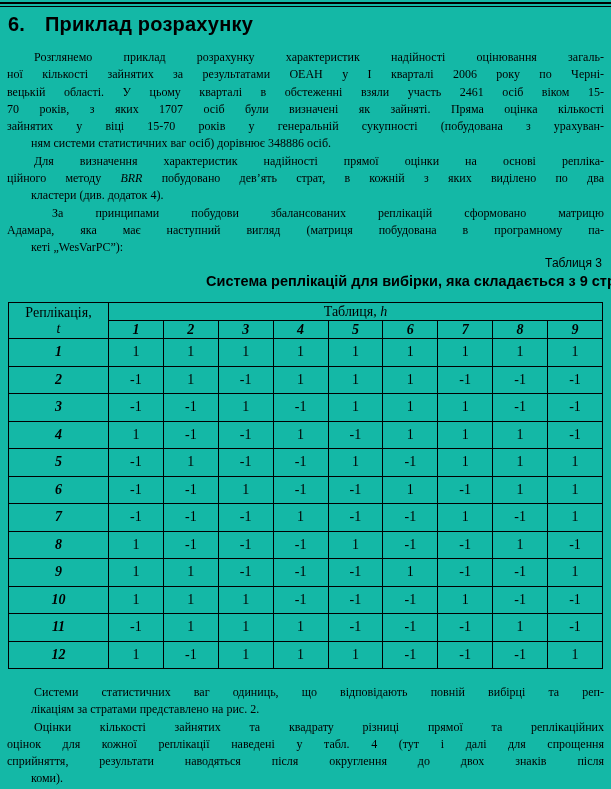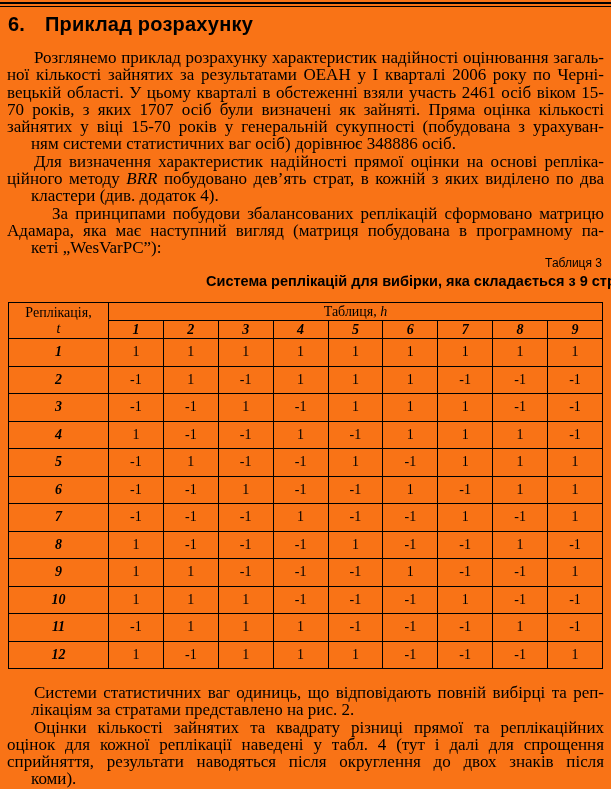--- a/index.html
+++ b/index.html
@@ -1,20 +1,20 @@
 <!DOCTYPE html>
 <html><head>
 <meta charset="utf-8">
 <style>
   html, body { margin: 0; padding: 0; background: #ffffff; }
   .page {
     position: relative;
     width: 611px;
     height: 789px;
-    background: #f97316;
+    background: #14b8a6;
     color: #000000;
     font-family: "Liberation Serif", serif;
     overflow: hidden;
   }
   .rule-a { position: absolute; top: 2px; left: 0; width: 611px; height: 2px; background: #000; }
   .rule-b { position: absolute; top: 6px; left: 0; width: 611px; height: 1px; background: #000; }
 
   .heading {
     position: absolute;
     top: 13px; left: 8px; right: 8px;
@@ -22,21 +22,21 @@
     font-weight: bold;
     font-size: 20px;
     letter-spacing: 0.2px;
   }
   .heading .num { display: inline-block; width: 37px; }
 
   .bodytext {
     position: absolute;
     left: 7px;
     width: 597px;
-    font-size: 17px;
+    font-size: 12px;
     line-height: 17.3px;
   }
   #intro { top: 49px; }
   #closing { top: 684px; }
 
   .tline { text-align: justify; text-align-last: justify; }
   .tline.last { text-align-last: left; margin-left: 24px; }
   .it { font-style: italic; }
 
   .tbl-label {

